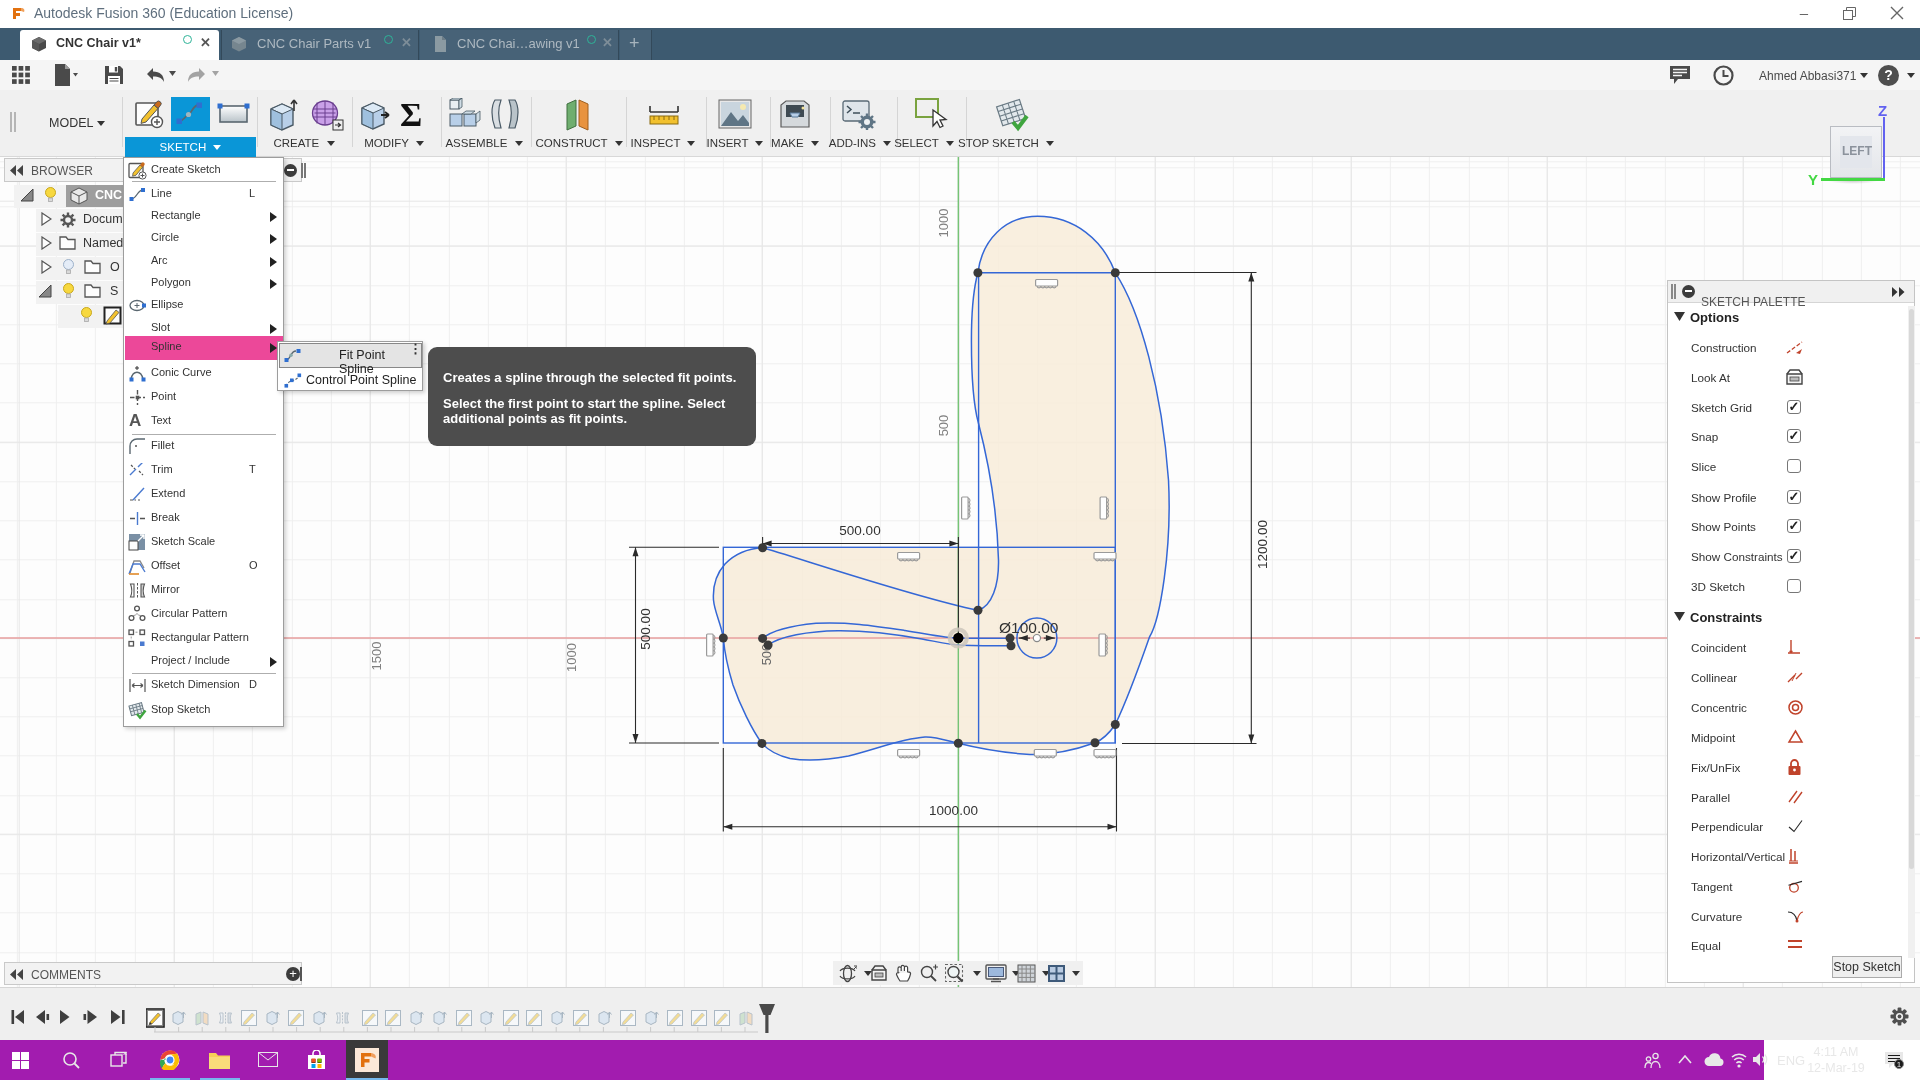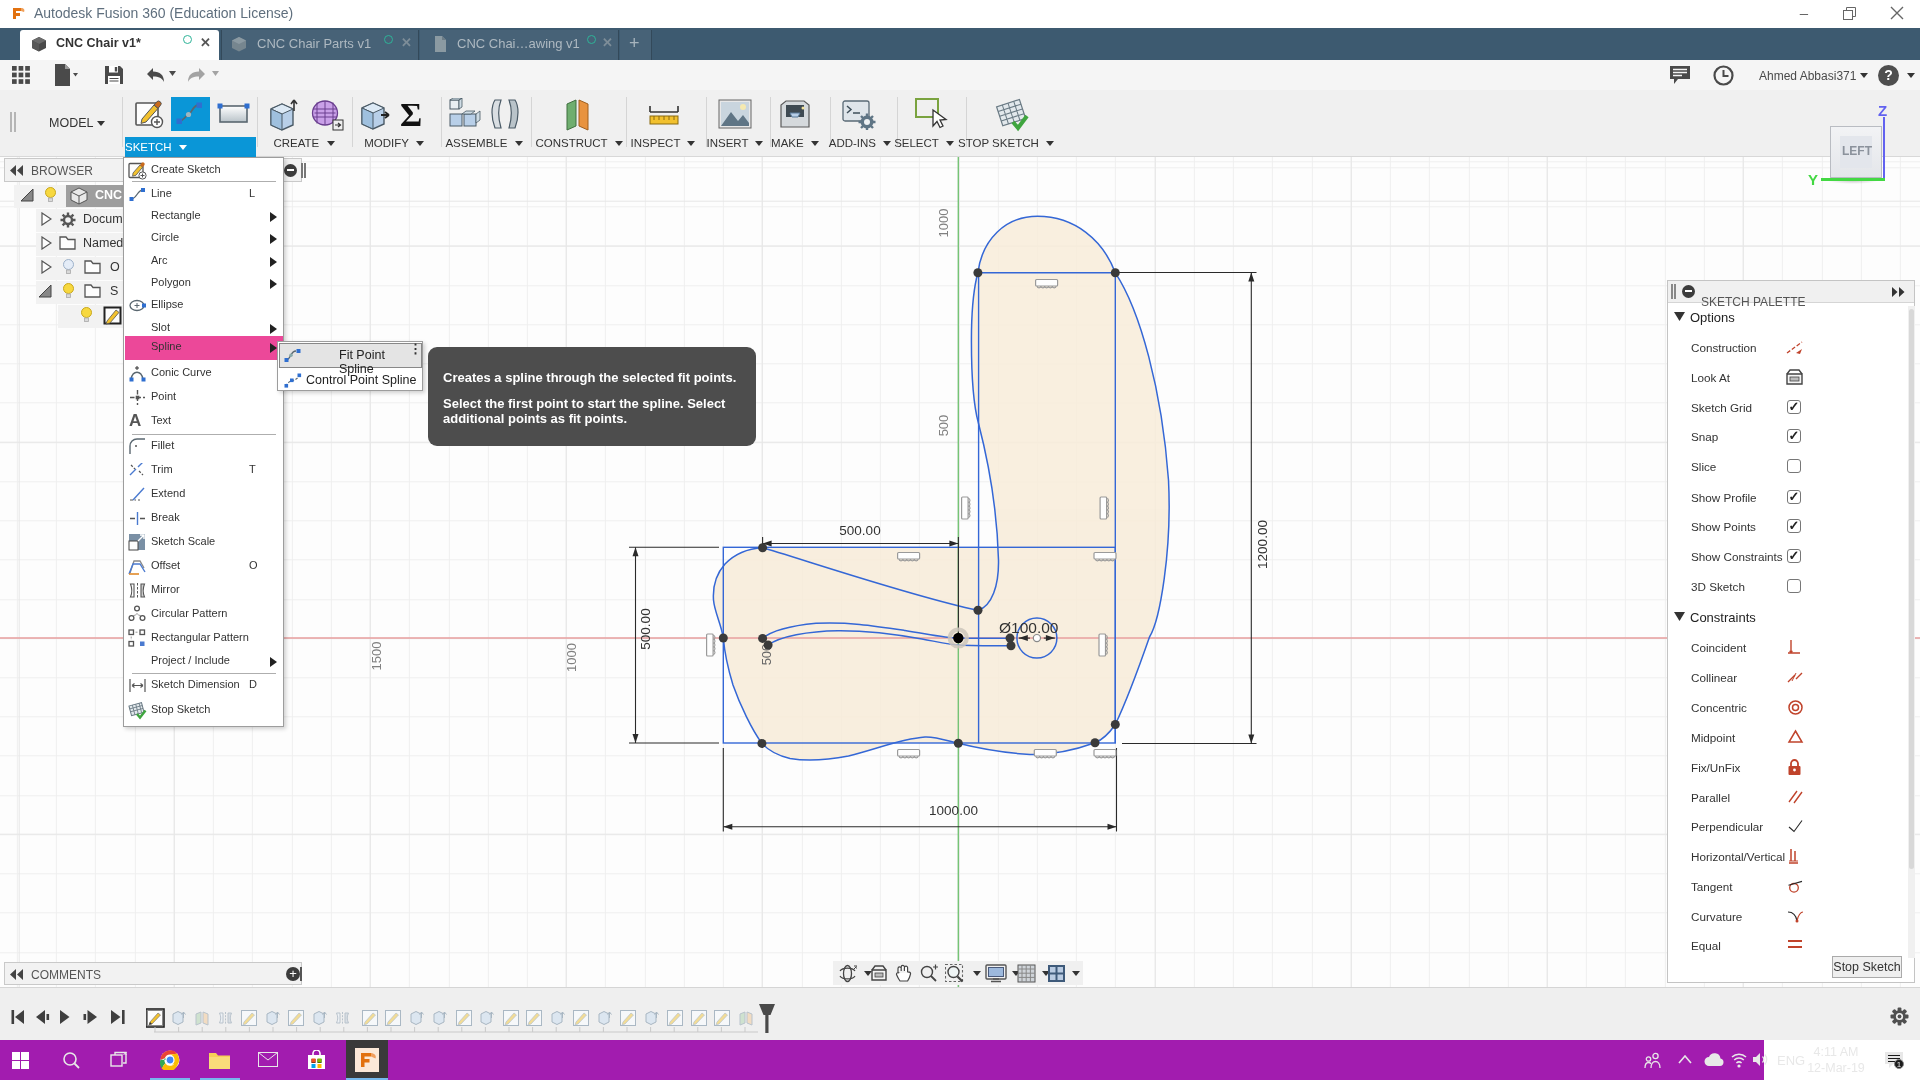--- a/index.html
+++ b/index.html
@@ -50,21 +50,21 @@
 .marr { position:absolute; right:6px; top:7px; width:0; height:0; border-top:5px solid transparent; border-bottom:5px solid transparent; border-left:7px solid #222; }
 .msep { left:8px; width:144px; height:1px; background:#aeaeae; }
 #submenu { left:277px; top:341px; width:146px; height:50px; background:#fff; border:1px solid #9d9d9d; box-shadow:2px 2px 4px rgba(0,0,0,0.18); }
 #tooltip { left:428px; top:347px; width:328px; height:99px; background:#4d4d4d; border-radius:9px; color:#fff; font-weight:bold; font-size:13px; }
 
 
 #palette { left:1667px; top:280px; width:248px; height:703px; background:#fff; border:1px solid #c4c4c4; }
 #palhead { left:0; top:0; width:246px; height:22px; background:#f0f0f0; border-bottom:1px solid #d5d5d5; font-size:12px; color:#555; }
 .prow { left:23px; font-size:11.7px; color:#333; white-space:nowrap; }
 .pichk { left:119px; width:14px; height:14px; border:1.5px solid #777; border-radius:3px; background:#fff; font-size:13px; font-weight:bold; color:#222; text-align:center; line-height:12px; }
-.phdr { left:7px; font-size:13px; font-weight:normal; color:#222; }
+.phdr { left:7px; font-size:13px; font-weight:bold; color:#222; }
 
 
 #commentsbar { left:4px; top:962px; width:298px; height:23px; background:#f2f2f2; border:1px solid #c9c9c9; font-size:12px; color:#555; }
 #navbar { left:833px; top:961px; width:250px; height:24px; background:#f0f0f0; }
 #timeline { left:0; top:987px; width:1920px; height:53px; background:#efefef; border-top:1px solid #d5d5d5; }
 #taskbar { left:0; top:1040px; width:1764px; height:40px; background:#a21caf; }
 </style>
 </head>
 <body>
 <div id="stage">
@@ -192,21 +192,21 @@
     <defs>
           <linearGradient id="rg" x1="0" y1="0" x2="0" y2="1">
             <stop offset="0" stop-color="#fff"></stop>
             <stop offset="1" stop-color="#b9c3c9"></stop>
           </linearGradient>
         </defs>
     <rect x="3" y="3" width="27" height="16" fill="url(#rg)" stroke="#5a6770" stroke-width="1.6"></rect>
     <rect x="0.5" y="0.5" width="5" height="5" fill="#2f6fd0"></rect>
     <rect x="27.5" y="0.5" width="5" height="5" fill="#2f6fd0"></rect>
   </svg>
-  <div class="abs" style="left:125px;top:47px;width:131px;height:20px;background:#0a96d7;color:#fff;font-size:11.5px;line-height:20px;">SKETCH <span class="caret" style="border-top-color:#fff"></span></div>
+  <div class="abs" style="left:125px;top:47px;width:131px;height:20px;background:#0a96d7;color:#fff;font-size:11.5px;text-align:center;line-height:20px;">SKETCH <span class="caret" style="border-top-color:#fff"></span></div>
   <div class="rsep abs" style="left:257px"></div>
 
   <svg class="abs" style="left:267px;top:7px" width="32" height="36" viewBox="0 0 32 36">
     <path d="M4 12 L15 7 L26 12 L26 28 L15 33 L4 28 Z" fill="#b8cfe8" stroke="#4a5a66" stroke-width="1.4"></path>
     <path d="M4 12 L15 17 L26 12 L15 7 Z" fill="#dce9f5" stroke="#4a5a66" stroke-width="1"></path>
     <path d="M15 17 V33 L4 28 V12 Z" fill="#9fc0de" stroke="#4a5a66" stroke-width="1"></path>
     <path d="M27 14 V3 M27 3 l-3 4 M27 3 l3 4" stroke="#333" stroke-width="1.6" fill="none"></path>
   </svg>
   <svg class="abs" style="left:310px;top:9px" width="34" height="32" viewBox="0 0 34 32">
     <ellipse cx="15" cy="14" rx="12.5" ry="12" fill="#c9a0e8" stroke="#6a3f8f" stroke-width="1.3"></ellipse>

